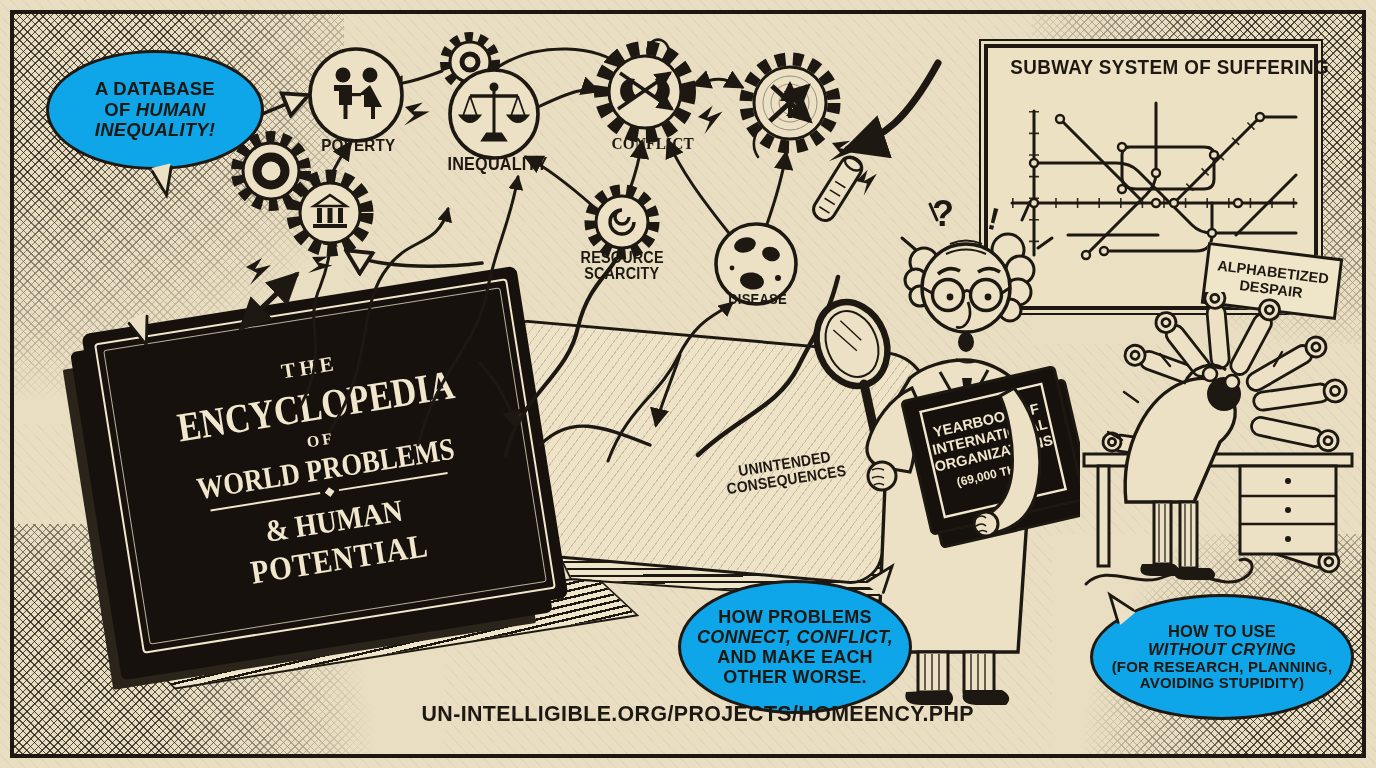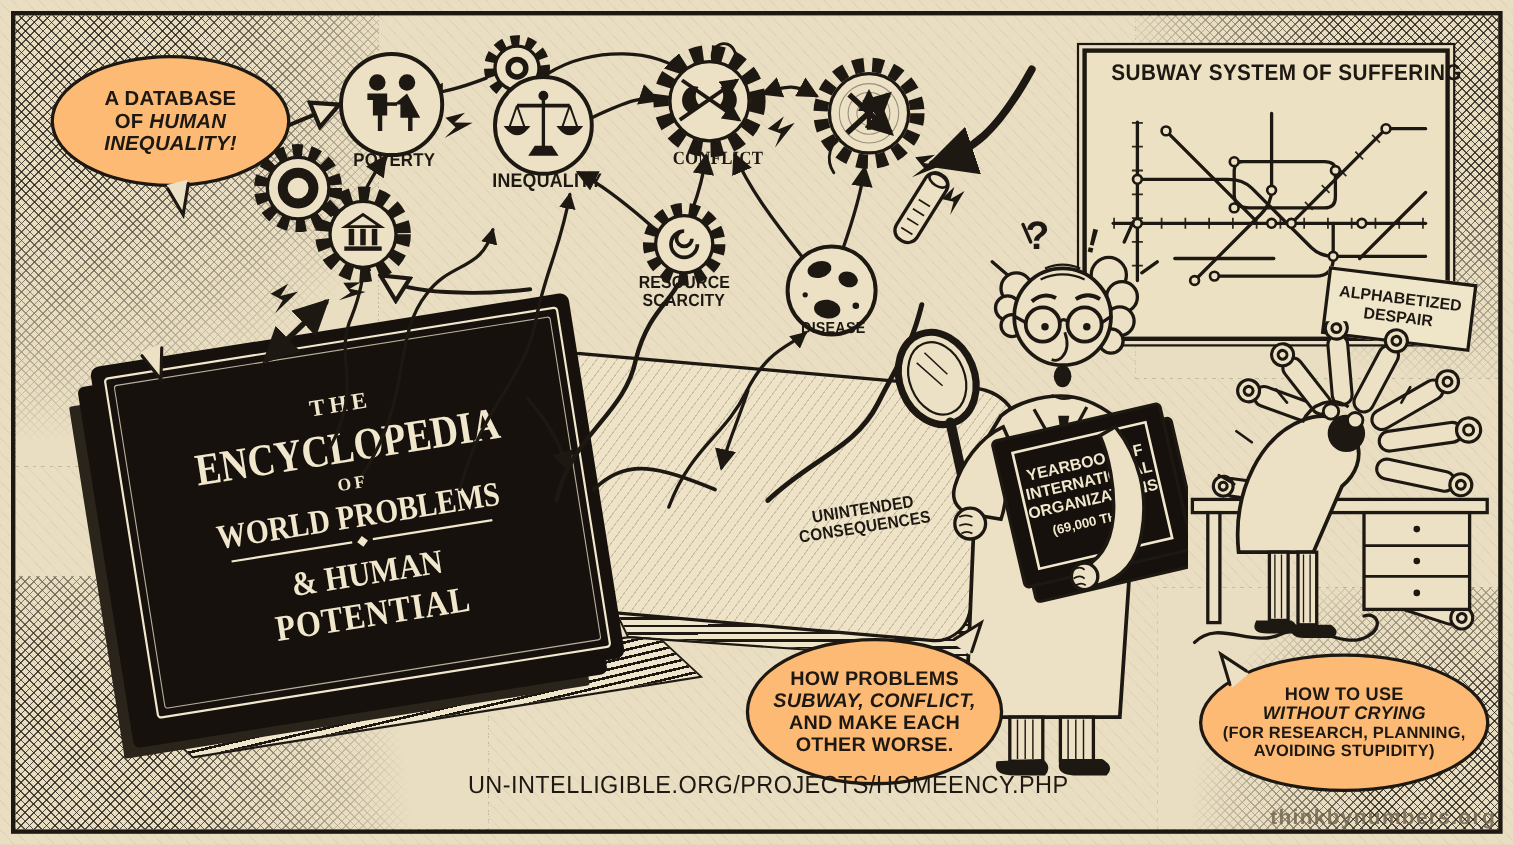--- a/index.html
+++ b/index.html
@@ -33,21 +33,21 @@
     background:radial-gradient(circle at var(--cx) var(--cy), rgba(233,222,193,0) 0 30%, #e9dec1 74%);
   }
   .hatch-tl{ left:14px; top:14px; width:330px; height:410px; --cx:0%; --cy:0%; }
   .hatch-tr{ right:14px; top:14px; width:330px; height:330px; --cx:100%; --cy:0%; }
   .hatch-br{ right:14px; bottom:14px; width:310px; height:220px; --cx:100%; --cy:100%; }
   .hatch-bl{ left:14px; bottom:14px; width:430px; height:230px; --cx:0%; --cy:100%; }
 
   
   .bubble{
     position:absolute; z-index:7;
-    background:#fdba74; border:3.5px solid #1d1812; border-radius:50%;
+    background:#0ea5e9; border:3.5px solid #1d1812; border-radius:50%;
     display:flex; flex-direction:column; align-items:center; justify-content:center;
     text-align:center; font-weight:bold; line-height:1.12; letter-spacing:.2px;
   }
   .bubble .ln{ display:block; white-space:nowrap; }
   .it{ font-style:italic; }
   .tail{ position:absolute; z-index:8; width:30px; height:40px; overflow:visible; }
   #b1{ left:46px; top:50px;  width:218px; height:120px; font-size:18.5px; }
   #b2{ left:68px; top:180px; width:234px; height:142px; font-size:18.5px; }
   #b3{ left:678px; top:580px; width:234px; height:134px; font-size:18px; }
   #b4{ left:1090px; top:594px; width:264px; height:126px; font-size:16.5px; }
@@ -124,21 +124,21 @@
   .sign{
     position:absolute; left:1204px; top:250px; width:136px; height:62px; z-index:5;
     background:#efe5c8; border:3px solid #1d1812; transform:rotate(7deg);
     display:flex; flex-direction:column; align-items:center; justify-content:center;
     font-weight:bold; font-size:14.5px; line-height:1.15; text-align:center;
   }
 
   
   .url{
     position:absolute; left:0; right:0; top:701px; z-index:7;
-    text-align:center; font-weight:normal; font-size:22.5px; letter-spacing:.4px;margin-left:20px;
+    text-align:center; font-weight:bold; font-size:22.5px; letter-spacing:.4px;margin-left:20px;
   }
   .url span{ display:inline-block; transform:scaleX(.95); }
   .watermark{
     position:absolute; right:16px; top:733px; z-index:21;
     font-weight:bold; font-size:19px; letter-spacing:1.2px; color:#756952; opacity:.85;
   }
 
   svg{ display:block; }
   .abs{ position:absolute; }
 </style>
@@ -544,37 +544,36 @@
     <path d="M4,-2 L13,28 L26,-2" fill="none" stroke="#1d1812" stroke-width="3.2" stroke-linecap="round"></path>
   </svg>
 
   <svg class="tail" style="left:128px; top:312px; transform:rotate(-22deg);" viewBox="-2 -8 34 42">
     <path d="M4,-6 L26,-6 L13,28 Z" fill="#ece1c4"></path>
     <path d="M4,-2 L13,28 L26,-2" fill="none" stroke="#1d1812" stroke-width="3.2" stroke-linecap="round"></path>
   </svg>
 
   <div class="bubble" id="b3">
     <span class="ln">HOW PROBLEMS</span>
-    <span class="ln it">SUBWAY, CONFLICT,</span>
+    <span class="ln it">CONNECT, CONFLICT,</span>
     <span class="ln">AND MAKE EACH</span>
     <span class="ln">OTHER WORSE.</span>
   </div>
   <svg class="tail" style="left:868px; top:556px; transform:rotate(215deg);" viewBox="-2 -8 34 42">
     <path d="M4,-6 L26,-6 L13,28 Z" fill="#ece1c4"></path>
     <path d="M4,-2 L13,28 L26,-2" fill="none" stroke="#1d1812" stroke-width="3.2" stroke-linecap="round"></path>
   </svg>
 
   <div class="bubble" id="b4">
     <span class="ln">HOW TO USE</span>
     <span class="ln it">WITHOUT CRYING</span>
     <span class="ln small">(FOR RESEARCH, PLANNING,</span>
     <span class="ln small">AVOIDING STUPIDITY)</span>
   </div>
   <svg class="tail" style="left:1102px; top:586px; transform:rotate(140deg);" viewBox="-2 -8 34 42">
     <path d="M4,-6 L26,-6 L13,28 Z" fill="#ece1c4"></path>
     <path d="M4,-2 L13,28 L26,-2" fill="none" stroke="#1d1812" stroke-width="3.2" stroke-linecap="round"></path>
   </svg>
 
   <div class="url"><span>UN-INTELLIGIBLE.ORG/PROJECTS/HOMEENCY.PHP</span></div>
-  <div class="watermark">thinkbynumbers.org</div>
 
   <div class="frame"></div>
 </div>
 
 </body></html>

